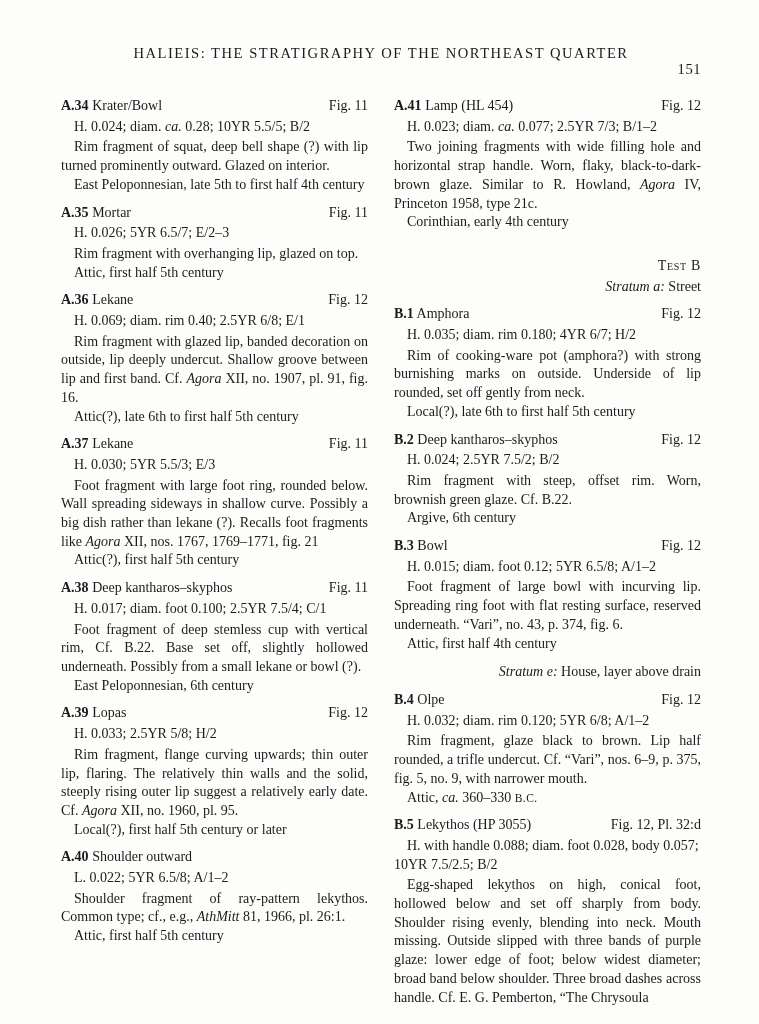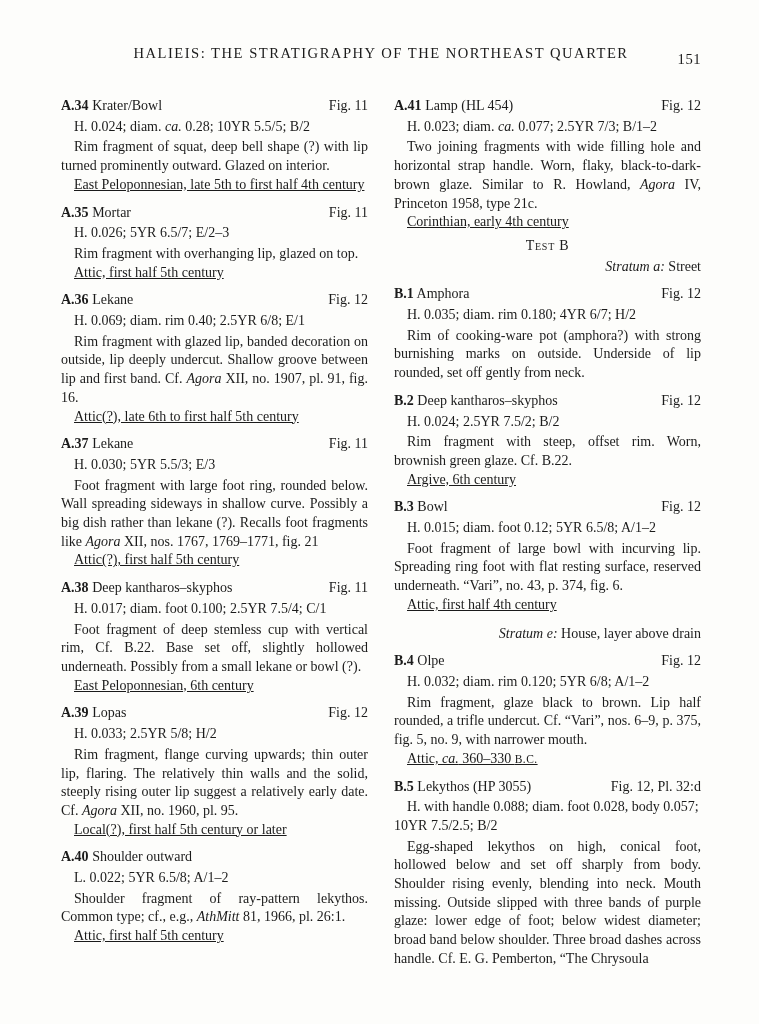--- a/index.html
+++ b/index.html
@@ -24,21 +24,21 @@
     position: relative;
     text-align: center;
     font-size: 14.6px;
     letter-spacing: 1.5px;
     white-space: nowrap;
     margin-bottom: 27px;
   }
   .page-number {
     position: absolute;
     right: 0;
-    top: 6px;
+    top: 16px;
     letter-spacing: 0.5px;
   }
   .columns {
     display: flex;
     gap: 26px;
   }
   .col {
     flex: 1;
     min-width: 0;
     font-size: 14px;
@@ -57,28 +57,28 @@
     text-align: left;
   }
   .eid { font-weight: bold; }
   .fig { white-space: nowrap; padding-left: 8px; }
   .measure {
     text-indent: 13px;
     text-align: left;
     margin: 2px 0;
   }
   .para { text-indent: 13px; }
-  .attrib { text-indent: 13px; text-decoration: underline; }
+  .attrib { text-indent: 13px; }
   .section-head {
-    margin-top: 5px;
+    margin-top: 25px;
     font-size: 14px;
     font-weight: normal;
     font-variant: small-caps;
     letter-spacing: 0.7px;
-    text-align: center;
+    text-align: right;
   }
   .stratum {
     margin-top: 2px;
     text-align: right;
   }
   .stratum.spaced { margin-top: 10px; }
   .it { font-style: italic; }
   .bd { font-weight: normal; }
   .sc { font-size: 0.82em; letter-spacing: 0.04em; }
 </style>
@@ -183,20 +183,21 @@
       <h2 class="section-head">Test B</h2>
       <p class="stratum"><span class="it">Stratum a:</span> Street</p>
 
       <article class="entry">
         <p class="ehead">
           <span><b class="eid">B.1</b> <span>Amphora</span></span>
           <span class="fig">Fig. 12</span>
         </p>
         <p class="measure">H. 0.035; diam. rim 0.180; 4YR 6/7; H/2</p>
         <p class="para">Rim of cooking-ware pot (amphora?) with strong burnishing marks on outside. Underside of lip rounded, set off gently from neck.</p>
+        <p class="attrib">Local(?), late 6th to first half 5th century</p>
       </article>
 
       <article class="entry">
         <p class="ehead">
           <span><b class="eid">B.2</b> <span>Deep kantharos–skyphos</span></span>
           <span class="fig">Fig. 12</span>
         </p>
         <p class="measure">H. 0.024; 2.5YR 7.5/2; B/2</p>
         <p class="para">Rim fragment with steep, offset rim. Worn, brownish green glaze. Cf. <span class="bd">B.22</span>.</p>
         <p class="attrib">Argive, 6th century</p>

